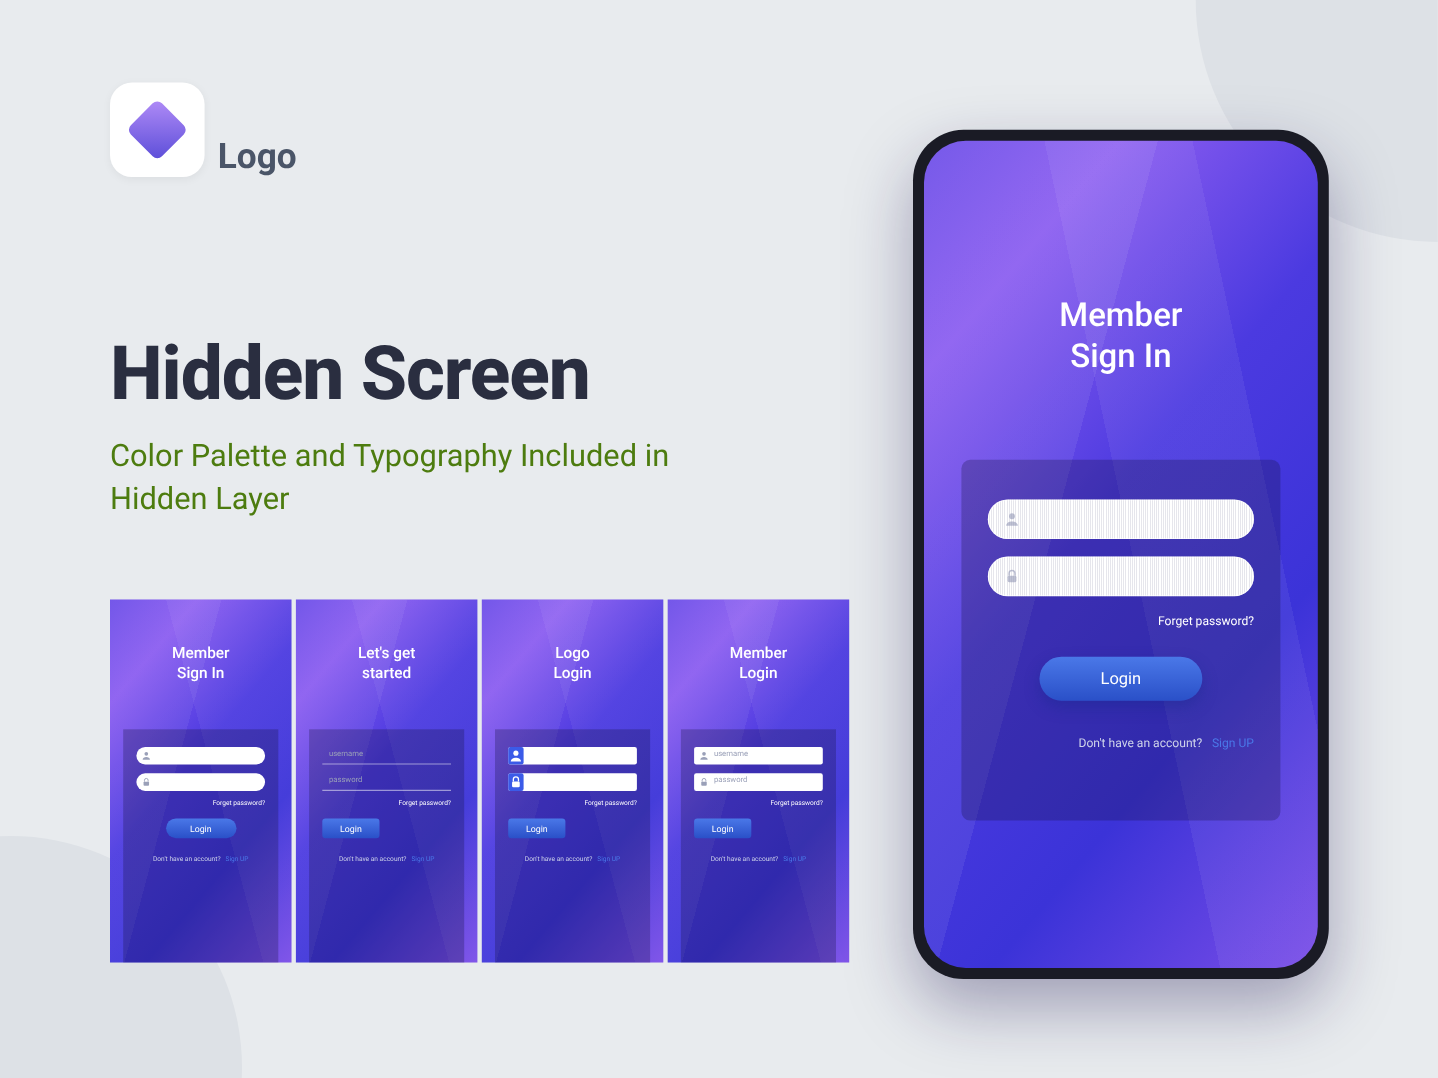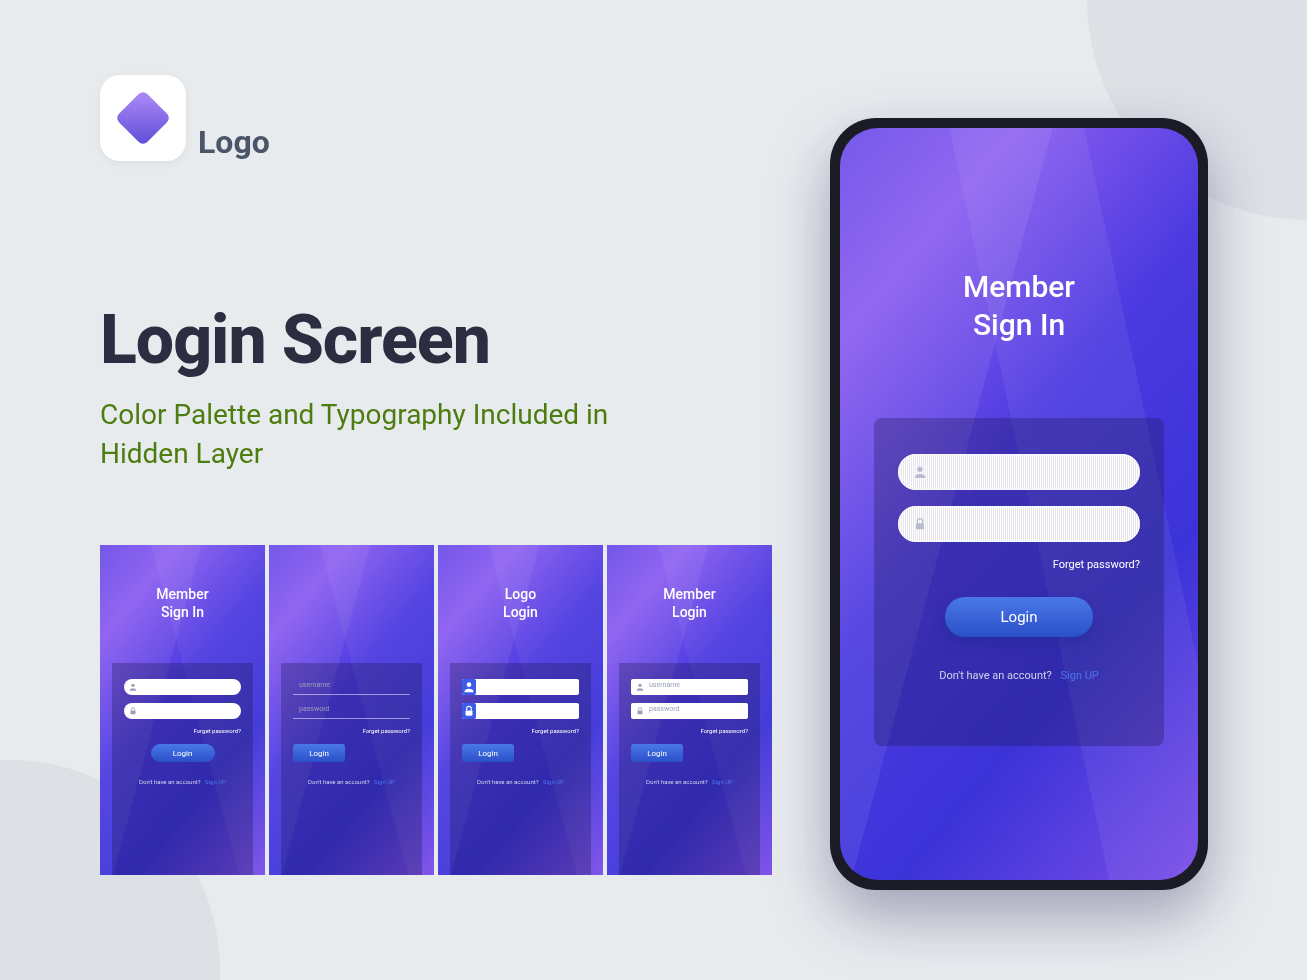--- a/index.html
+++ b/index.html
@@ -231,41 +231,41 @@
   margin: 0 auto;
   background: linear-gradient(180deg, #4a78e8 0%, #2a50c8 100%);
   border-radius: 22px;
   color: #fff;
   font-size: 15px;
   display: flex; align-items: center; justify-content: center;
   box-shadow: 0 6px 14px rgba(20,40,140,0.4);
   cursor: pointer;
 }
 .p-foot {
-  text-align: center;
+  text-align: right;
   margin-top: 32px;
   font-size: 11px;
   color: #cfd4ea;
 }
 .p-foot .su { color: #4a78e8; margin-left: 6px; cursor: pointer; }
 </style>
 </head>
 <body>
 
 <div class="bg-circle-tr"></div>
 <div class="bg-circle-bl"></div>
 
 <div class="logo-block">
   <div class="logo-icon">
     <div class="logo-diamond"></div>
   </div>
   <div class="logo-text">Logo</div>
 </div>
 
-<div class="headline">Login Screen</div>
+<div class="headline">Hidden Screen</div>
 <div class="subhead">Color Palette and Typography Included in Hidden Layer</div>
 
 <div class="thumbs">
 
   <div class="thumb">
     <div class="thumb-title">Member
 Sign In</div>
     <div class="thumb-card">
       <div class="t-input round">
         <svg class="t-ic" viewBox="0 0 24 24" fill="#9aa0b8">
@@ -282,20 +282,22 @@
       <div class="t-forgot">Forget password?</div>
       <div class="t-login">Login</div>
       <div class="t-foot">
         <span>Don't have an account?</span>
         <span class="su">Sign UP</span>
       </div>
     </div>
   </div>
 
   <div class="thumb">
+    <div class="thumb-title">Let's get
+started</div>
     <div class="thumb-card">
       <div class="t-input line">
           <span class="t-ph">username</span>
         </div>
       <div class="t-input line">
           <span class="t-ph">password</span>
         </div>
       <div class="t-forgot">Forget password?</div>
       <div class="t-login left">Login</div>
       <div class="t-foot">

